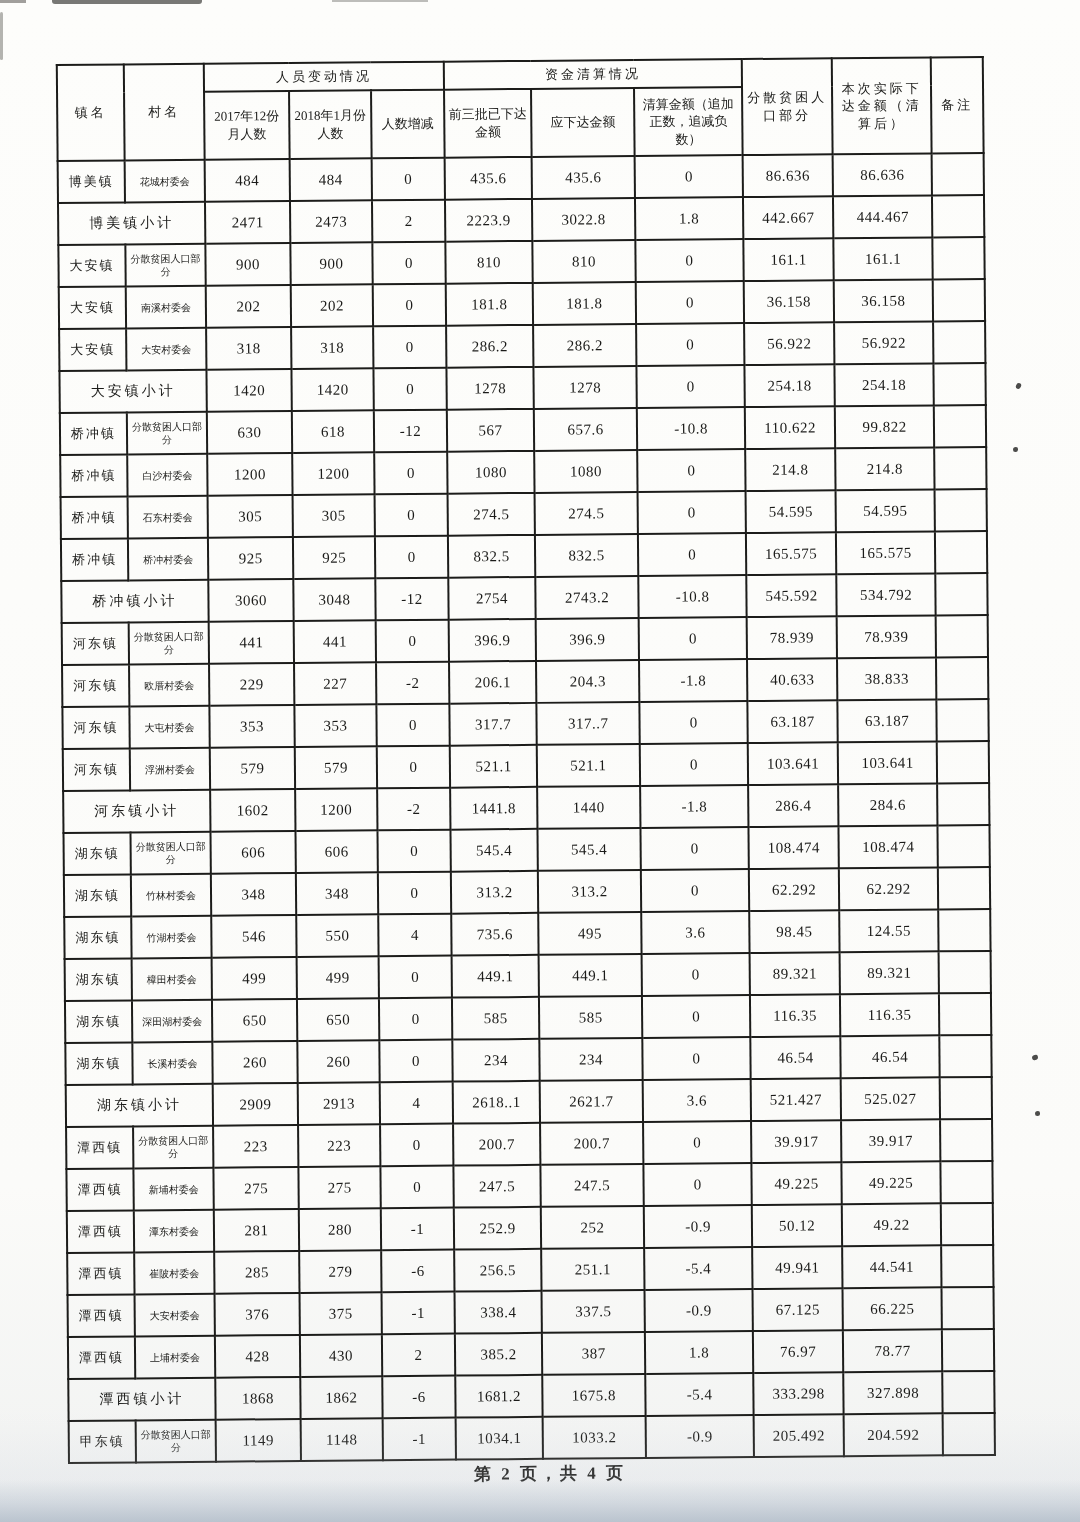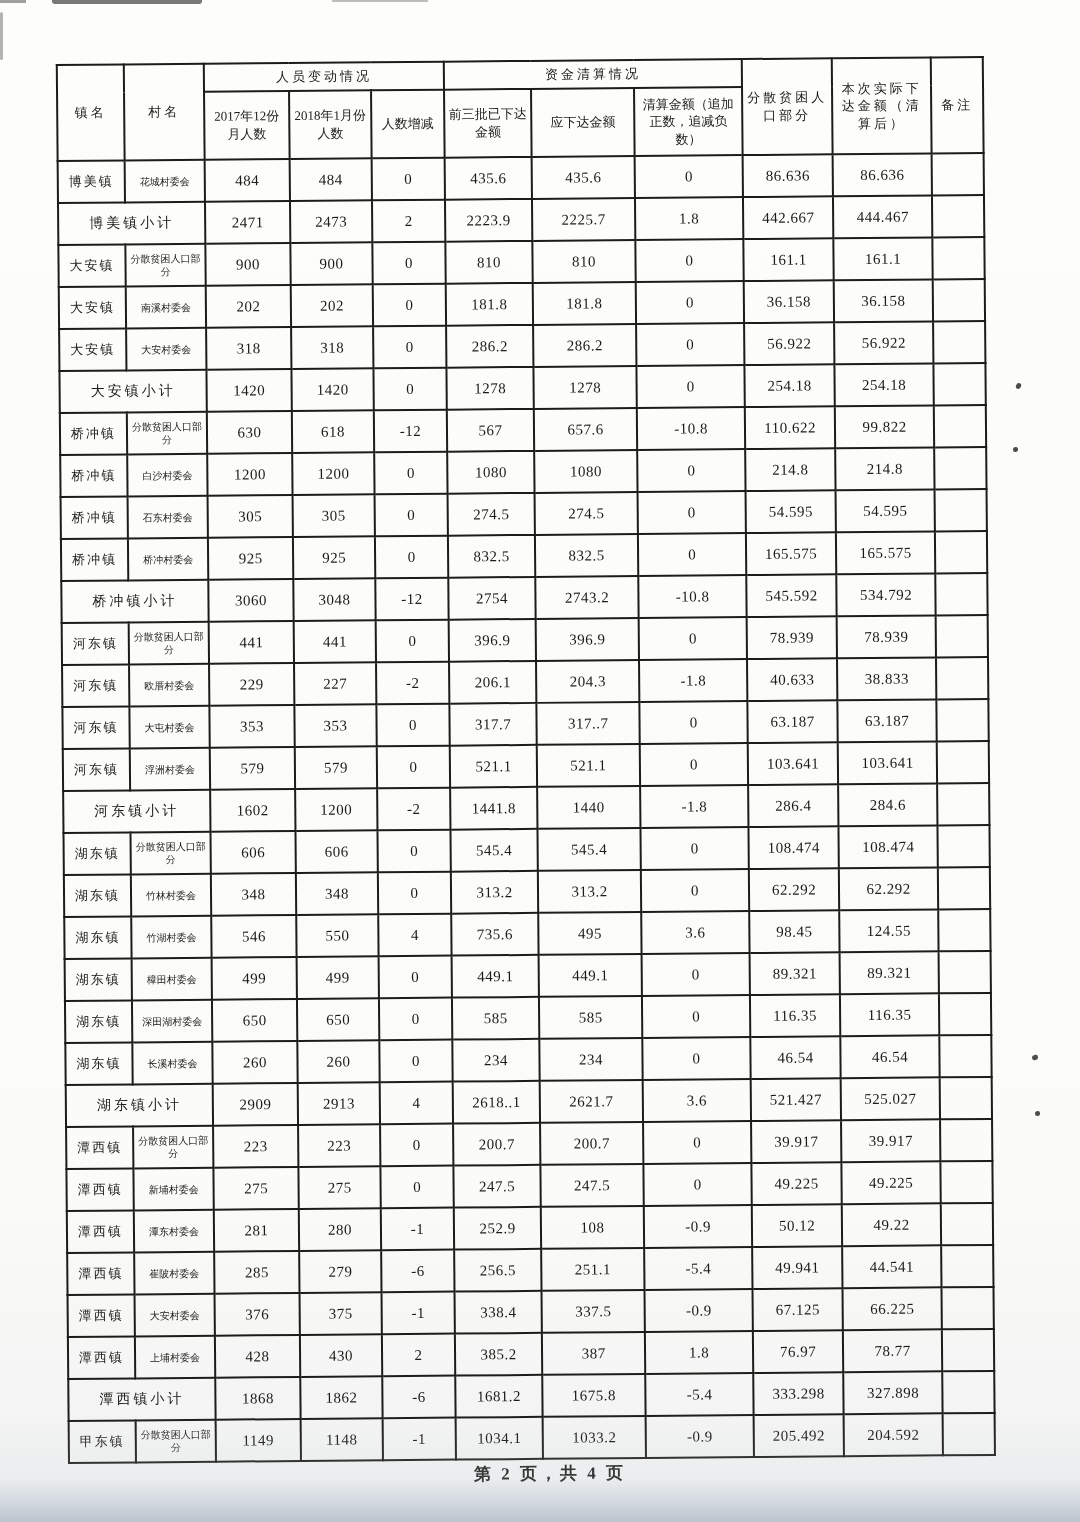--- a/index.html
+++ b/index.html
@@ -125,21 +125,21 @@
             <td class="num">86.636</td>
             <td class="num">86.636</td>
             <td class="remark"></td>
           </tr>
           <tr class="subtotal">
             <td class="label" colspan="2">博美镇小计</td>
             <td class="num">2471</td>
             <td class="num">2473</td>
             <td class="num">2</td>
             <td class="num">2223.9</td>
-            <td class="num">2225.7</td>
+            <td class="num">3022.8</td>
             <td class="num">1.8</td>
             <td class="num">442.667</td>
             <td class="num">444.467</td>
             <td class="remark"></td>
           </tr>
           <tr class="data">
             <td class="town">大安镇</td>
             <td class="village">分散贫困人口部分</td>
             <td class="num">900</td>
             <td class="num">900</td>
@@ -433,21 +433,21 @@
             <td class="num">49.225</td>
             <td class="remark"></td>
           </tr>
           <tr class="data">
             <td class="town">潭西镇</td>
             <td class="village">潭东村委会</td>
             <td class="num">281</td>
             <td class="num">280</td>
             <td class="num">-1</td>
             <td class="num">252.9</td>
-            <td class="num">108</td>
+            <td class="num">252</td>
             <td class="num">-0.9</td>
             <td class="num">50.12</td>
             <td class="num">49.22</td>
             <td class="remark"></td>
           </tr>
           <tr class="data">
             <td class="town">潭西镇</td>
             <td class="village">崔陂村委会</td>
             <td class="num">285</td>
             <td class="num">279</td>

